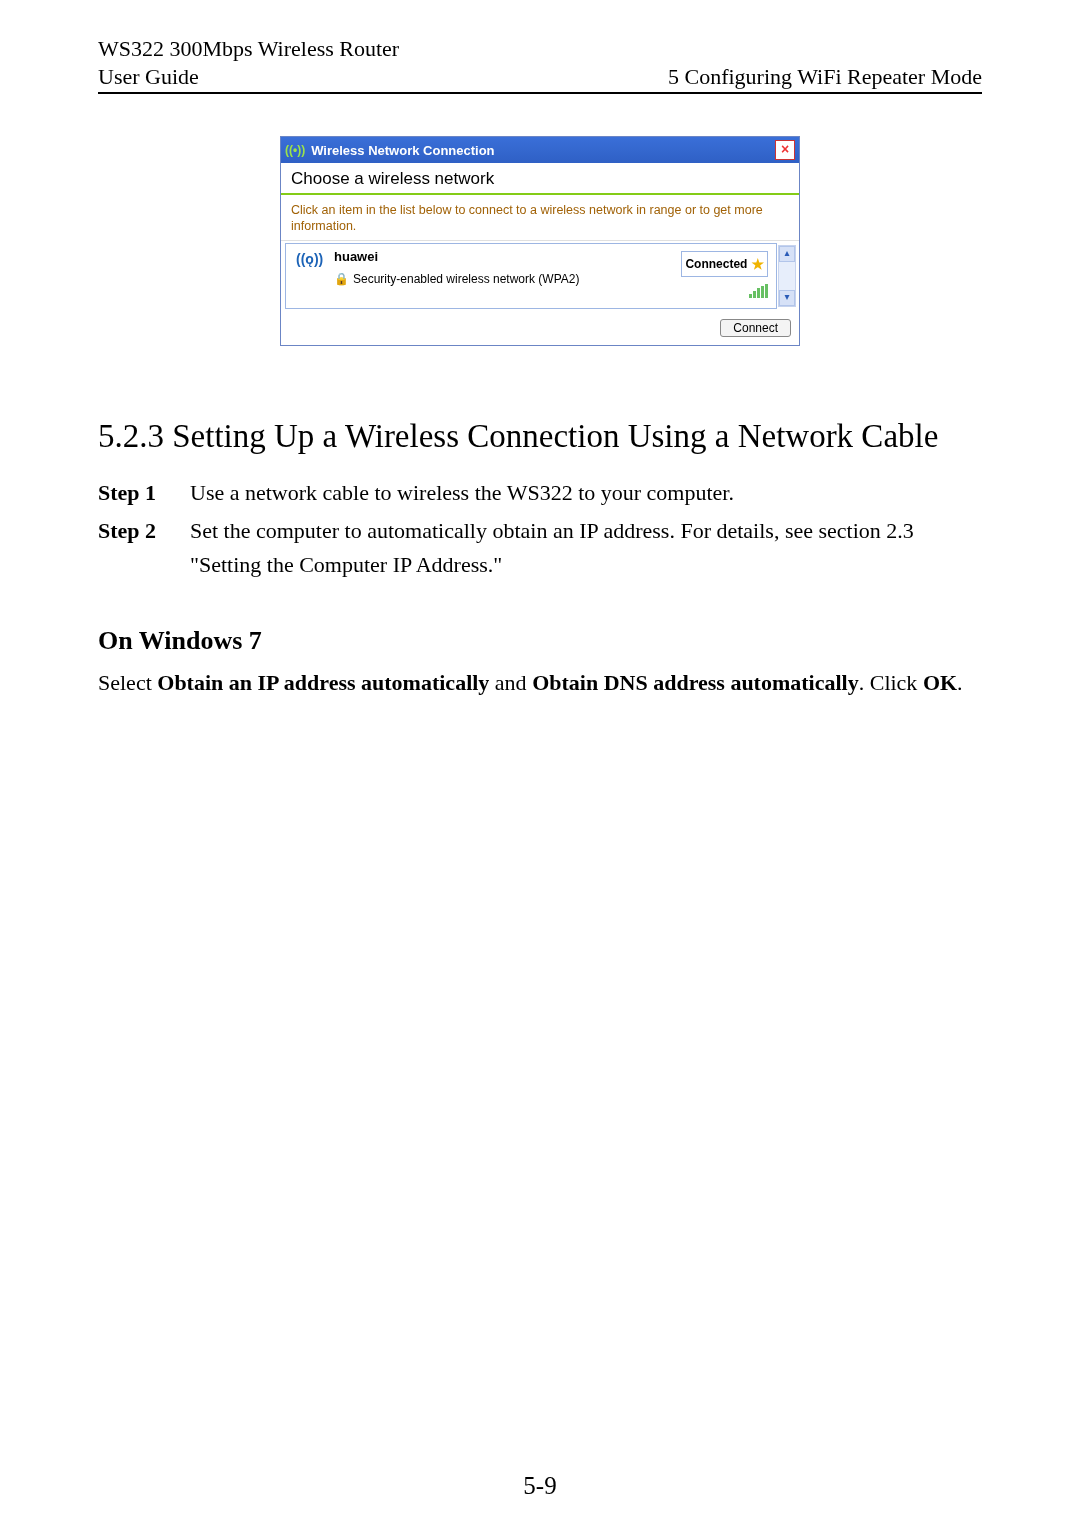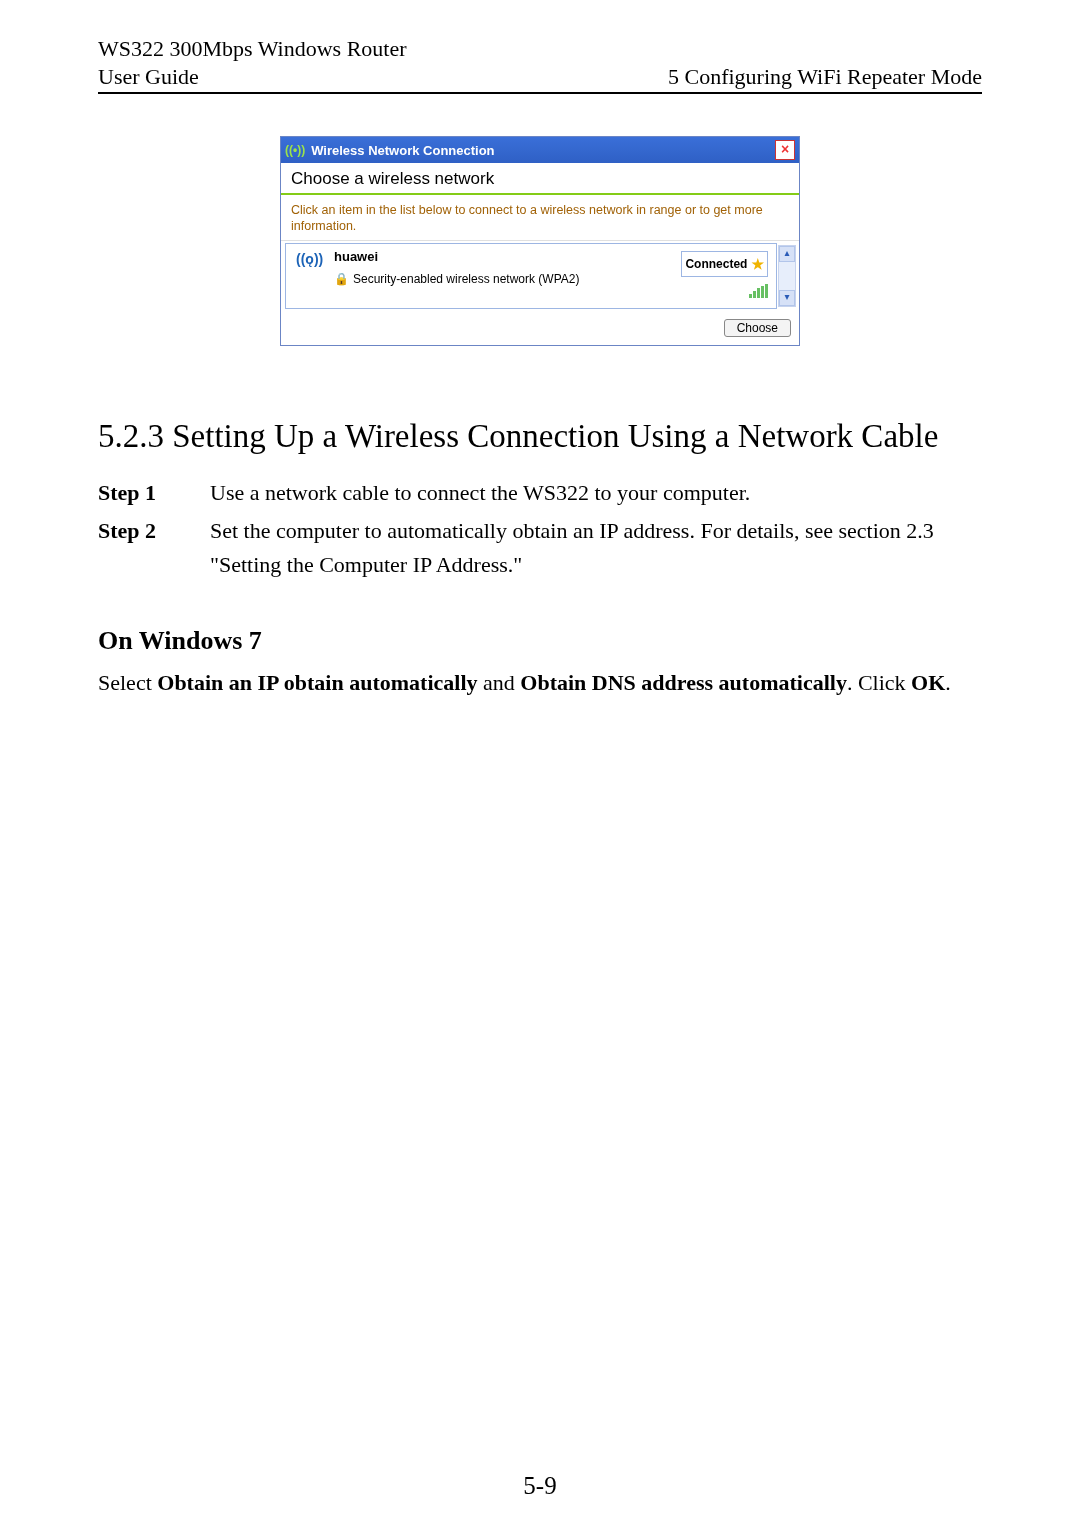--- a/index.html
+++ b/index.html
@@ -181,21 +181,20 @@
     margin: 70px 0 18px 0;
     line-height: 1.25;
   }
   .steps {
     font-size: 22px;
     line-height: 1.55;
   }
   .steps .row {
     display: flex;
     margin-bottom: 4px;
-    gap: 20px;
   }
   .steps .label {
     width: 92px;
     font-weight: bold;
     flex-shrink: 0;
   }
   .steps .body { flex: 1; }
   h3.sub {
     font-size: 26px;
     font-weight: bold;
@@ -213,21 +212,21 @@
     width: 100%;
     text-align: center;
     font-size: 25px;
   }
 </style>
 </head>
 <body>
 
 <div class="page">
 
-  <div class="hdr-top">WS322 300Mbps Windows Router</div>
+  <div class="hdr-top">WS322 300Mbps Wireless Router</div>
   <div class="hdr-row">
     <span>User Guide</span>
     <span>5 Configuring WiFi Repeater Mode</span>
   </div>
 
   <div class="dlg-wrap">
     <div class="dlg">
       <div class="dlg-title">
         <span class="t-icon">((•))</span>
         <span class="t-text">Wireless Network Connection</span>
@@ -258,38 +257,38 @@
                 <span></span>
             </div>
           </div>
         </div>
         <div class="scroll">
           <div class="arrow">▴</div>
           <div class="arrow">▾</div>
         </div>
       </div>
       <div class="dlg-footer">
-        <button class="connect-btn">Choose</button>
+        <button class="connect-btn">Connect</button>
       </div>
     </div>
   </div>
 
   <h2 class="section">5.2.3 Setting Up a Wireless Connection Using a Network Cable</h2>
 
   <div class="steps">
     <div class="row">
       <div class="label">Step 1</div>
-      <div class="body">Use a network cable to connect the WS322 to your computer.</div>
+      <div class="body">Use a network cable to wireless the WS322 to your computer.</div>
     </div>
     <div class="row">
       <div class="label">Step 2</div>
       <div class="body">Set the computer to automatically obtain an IP address. For details, see section 2.3 "Setting the Computer IP Address."</div>
     </div>
   </div>
 
   <h3 class="sub">On Windows 7</h3>
 
   <div class="para">
-    <span>Select </span><b>Obtain an IP obtain automatically</b><span> and </span><b>Obtain DNS address automatically</b><span>. Click </span><b>OK</b><span>.</span>
+    <span>Select </span><b>Obtain an IP address automatically</b><span> and </span><b>Obtain DNS address automatically</b><span>. Click </span><b>OK</b><span>.</span>
   </div>
 
   <div class="page-num">5-9</div>
 </div>
 
 </body></html>

